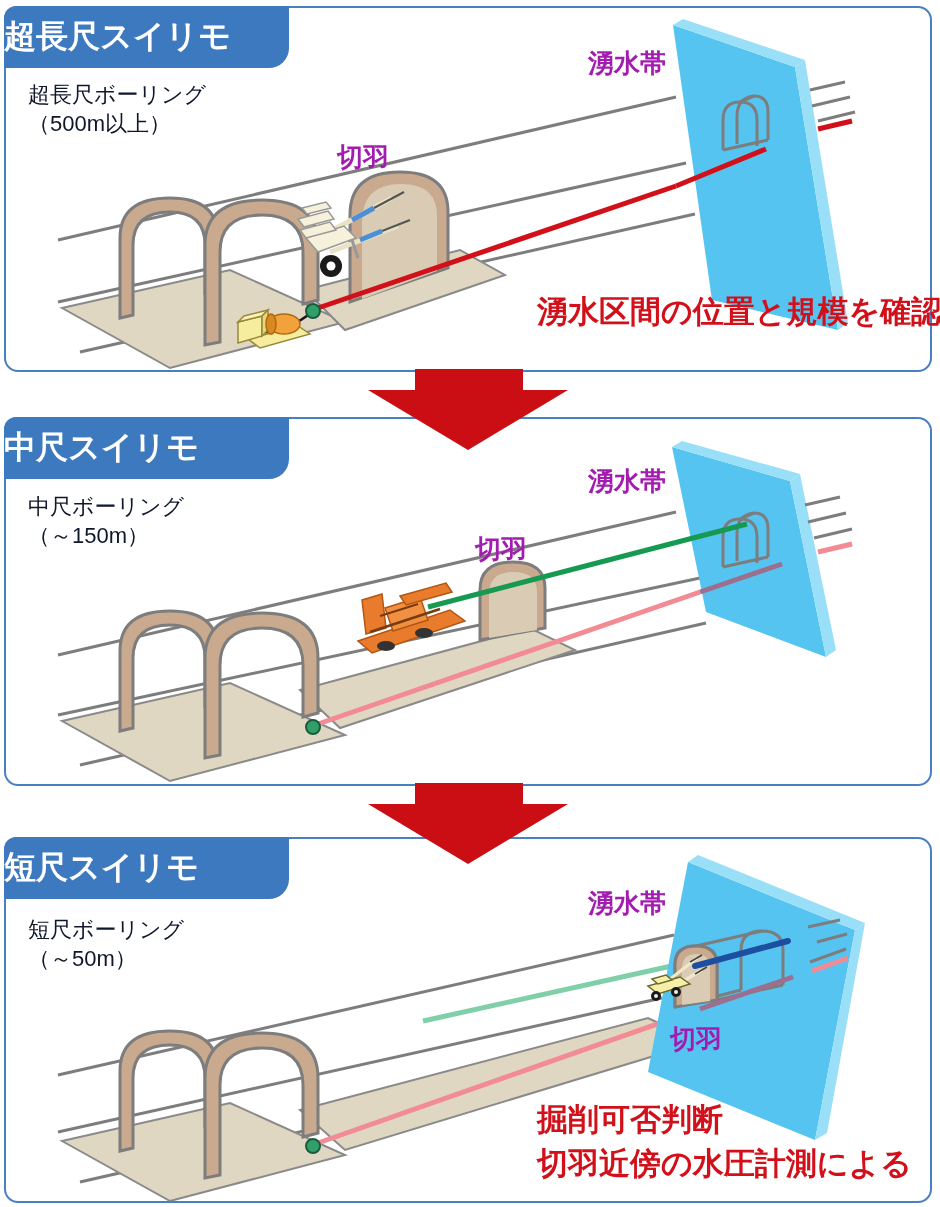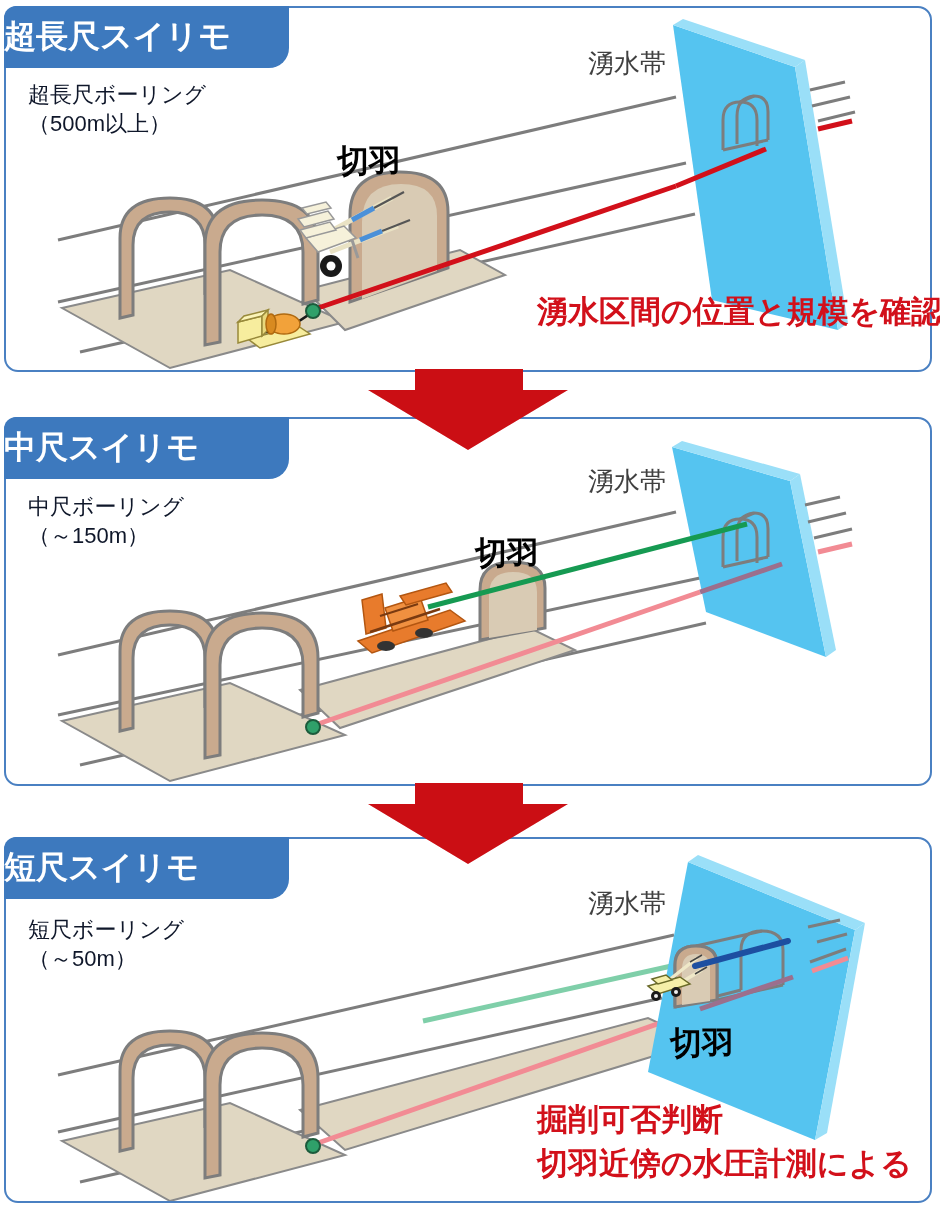--- a/index.html
+++ b/index.html
@@ -22,22 +22,22 @@
     color:#ffffff;font-size:32px;font-weight:bold;
     display:flex;align-items:center;box-sizing:border-box;
     z-index:3;white-space:nowrap;
   }
   .subtitle{
     position:absolute;color:#0f172a;font-size:22px;font-weight:500;
     line-height:1.33;z-index:3;white-space:nowrap;
   }
   .illus{position:absolute;left:0;top:0;width:924px;height:100%;z-index:1;}
   .lbl{position:absolute;z-index:4;white-space:nowrap;}
-  .lbl-water{color:#404040;font-size:26px;font-weight:normal;}
-  .lbl-face{color:#000000;font-size:32px;font-weight:600;}
+  .lbl-water{color:#a21caf;font-size:26px;font-weight:bold;}
+  .lbl-face{color:#a21caf;font-size:26px;font-weight:600;}
   .note{
     position:absolute;color:#D2101A;font-size:31px;font-weight:bold;
     line-height:1.42;z-index:4;white-space:nowrap;margin-left:32px;
   }
   .flow-arrow{
     position:absolute;left:368px;width:200px;height:81px;background:#CB0E14;z-index:6;
     clip-path:polygon(23.5% 0,77.5% 0,77.5% 26%,100% 26%,50% 100%,0 26%,23.5% 26%);
   }
   .arrow-1{top:369px;}
   .arrow-2{top:783px;}

